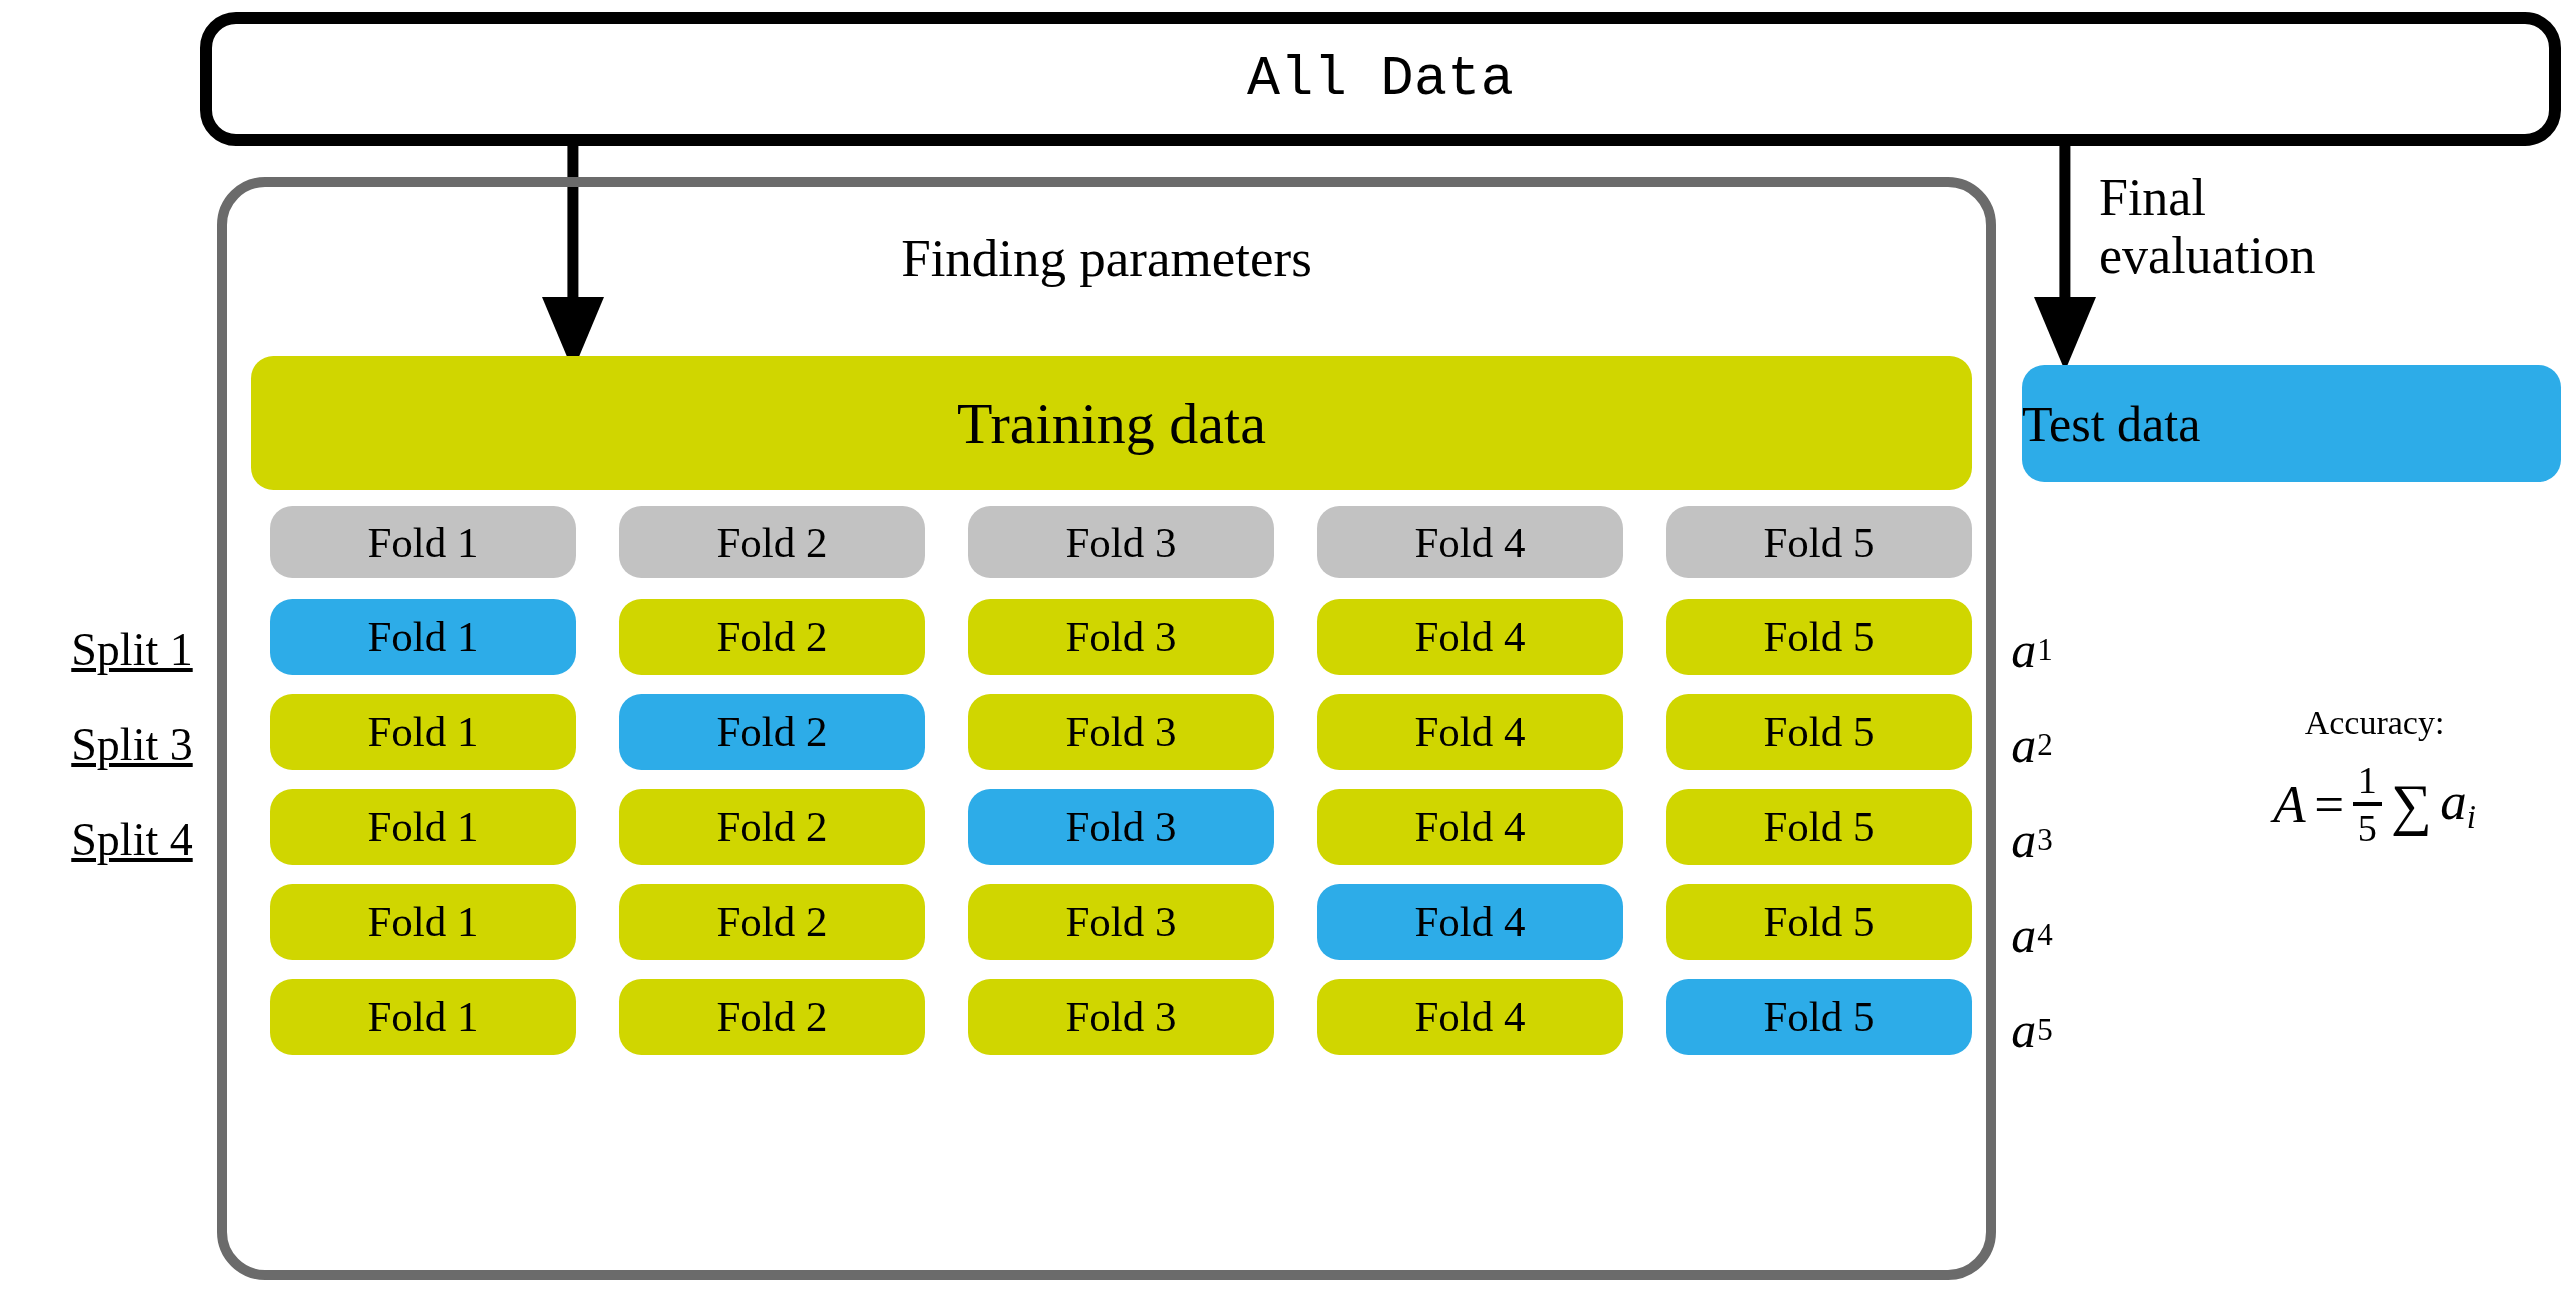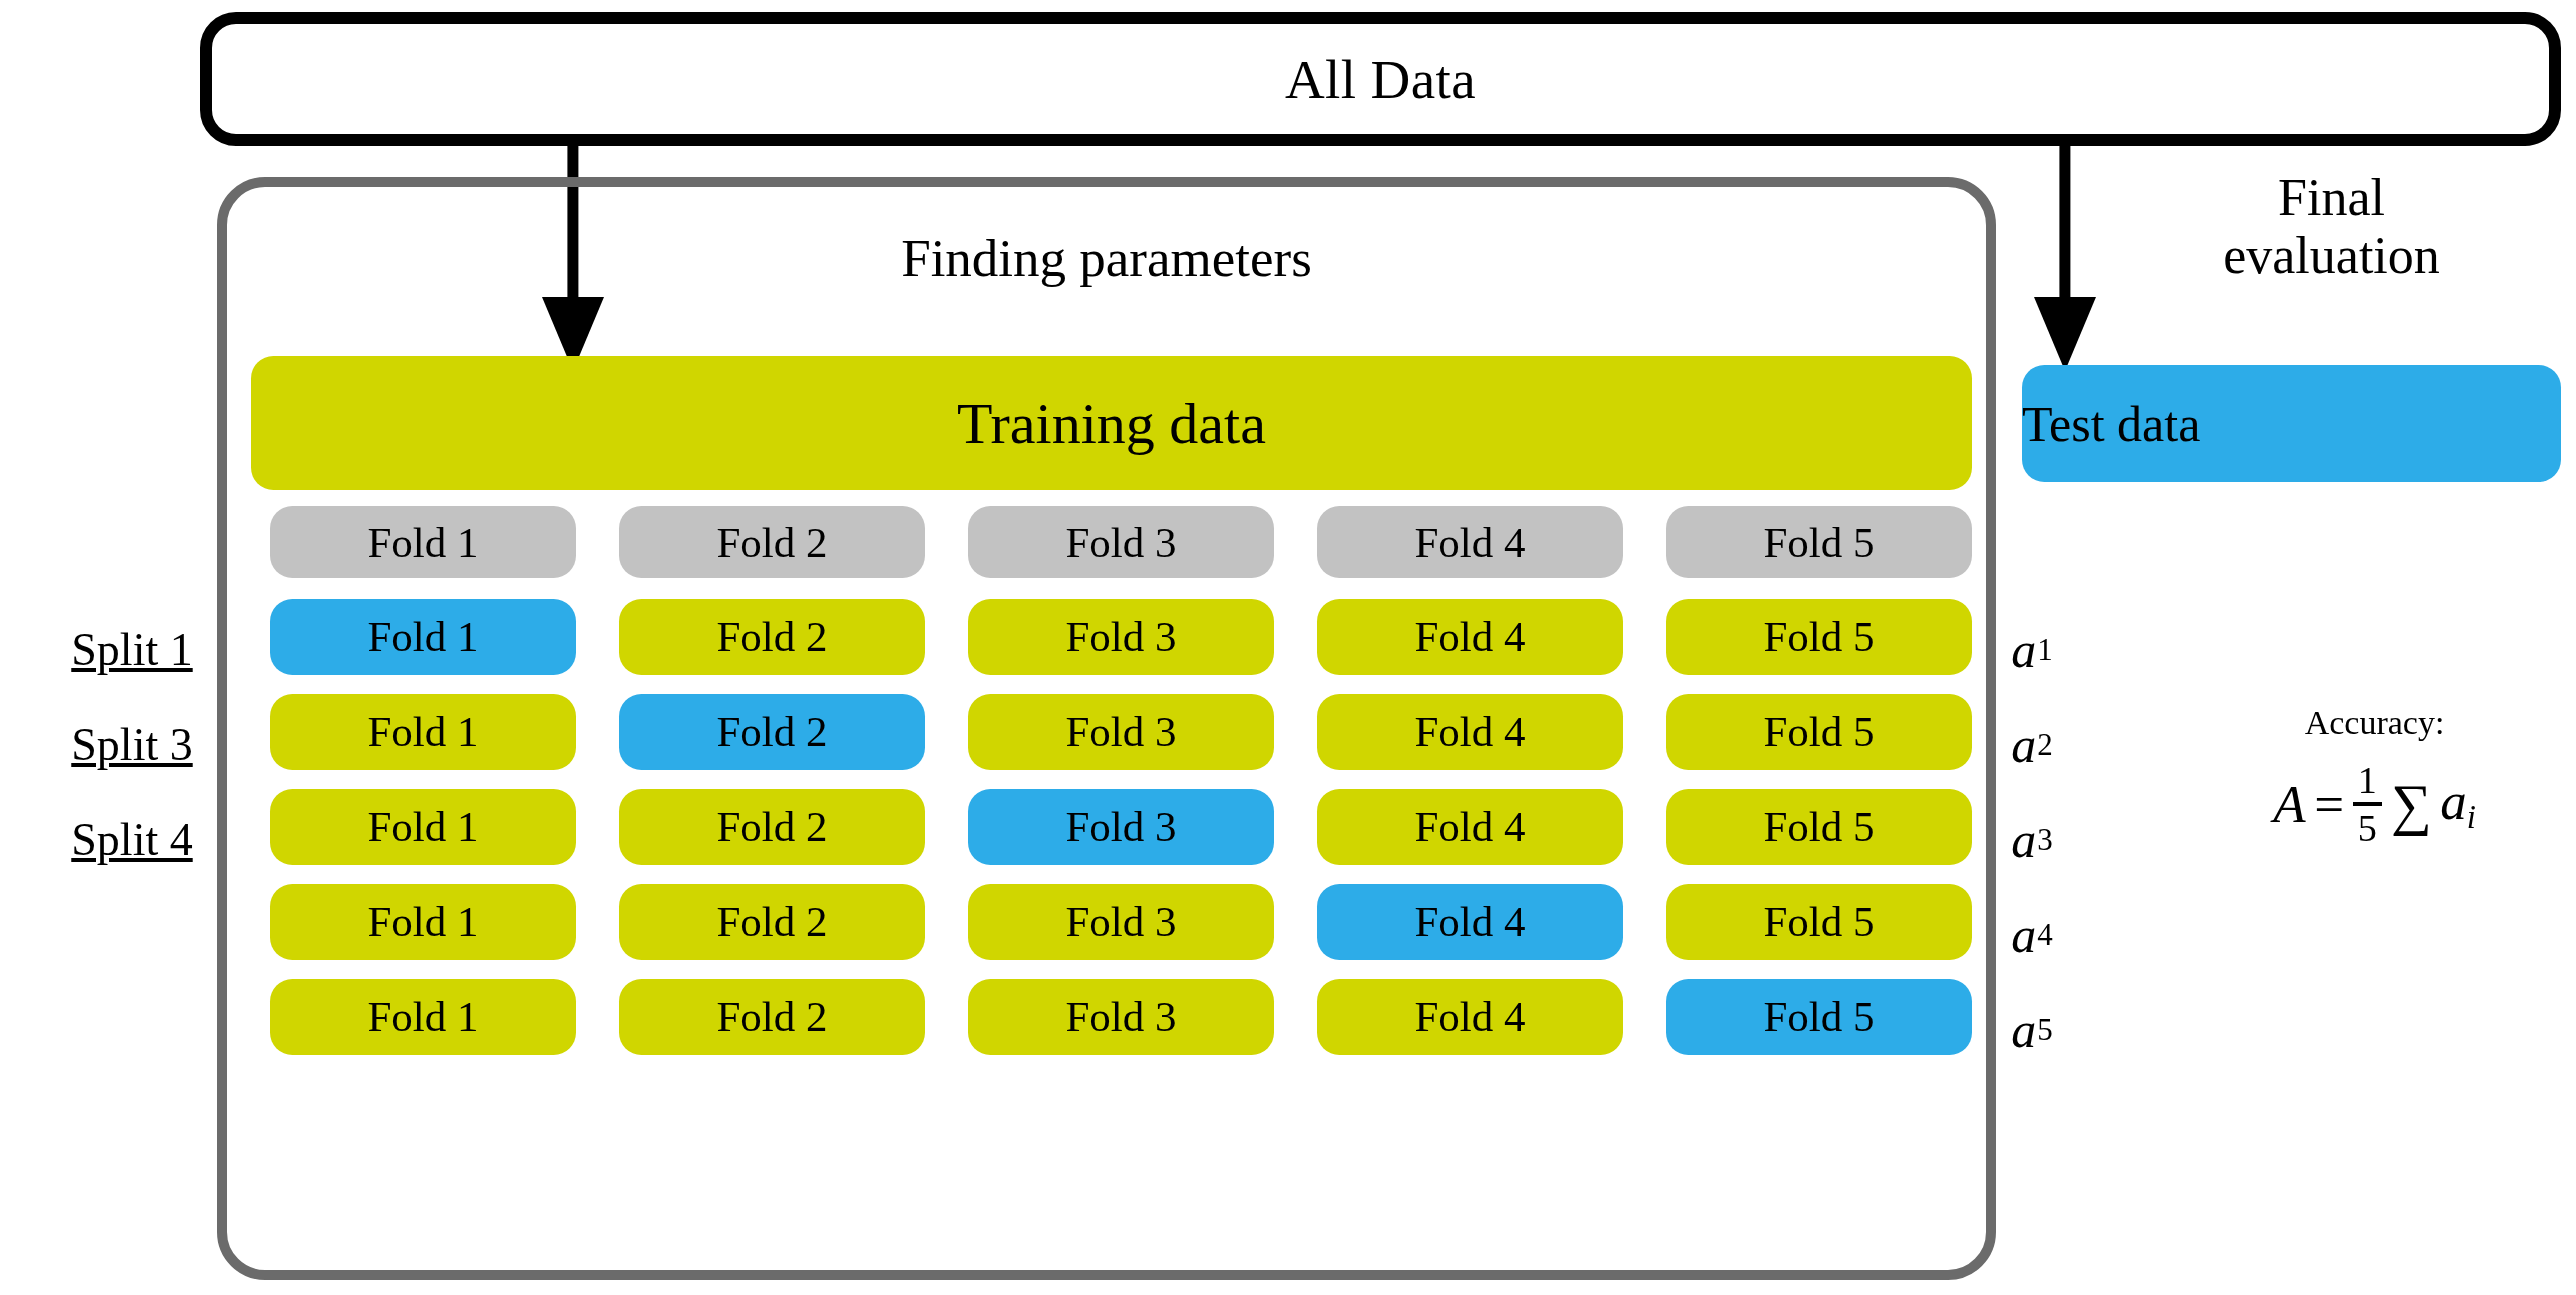--- a/index.html
+++ b/index.html
@@ -26,20 +26,21 @@
     top: 12px;
     width: 2361px;
     height: 134px;
     box-sizing: border-box;
     border: 12px solid #000000;
     border-radius: 36px;
     background: #ffffff;
     display: flex;
     align-items: center;
     justify-content: center;
+    font-family: Liberation Mono, monospace;
   }
   .alldata-label {
     font-size: 55px;
     line-height: 1;
     letter-spacing: 0.4px;
   }
 
   
   .arrow {
     position: absolute;
@@ -116,21 +117,20 @@
     justify-content: flex-start;
     font-size: 50px;
   }
 
   
   .final-eval {
     position: absolute;
     left: 2099px;
     top: 169px;
     width: 465px;
-    text-align: center;
     font-size: 52px;
     line-height: 1.12;
   }
 
   
   .fold-grid {
     position: absolute;
     left: 251px;
     top: 506px;
     width: 1721px;

